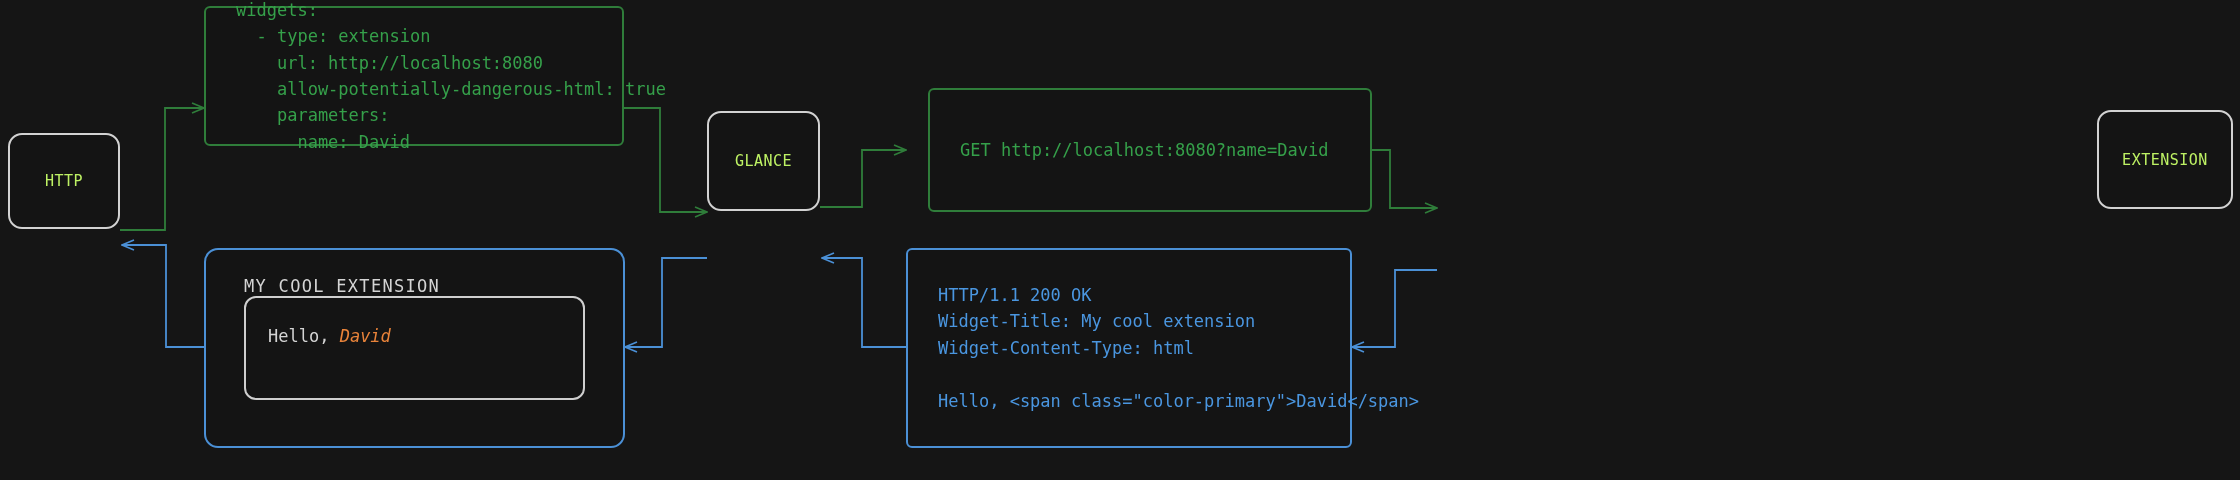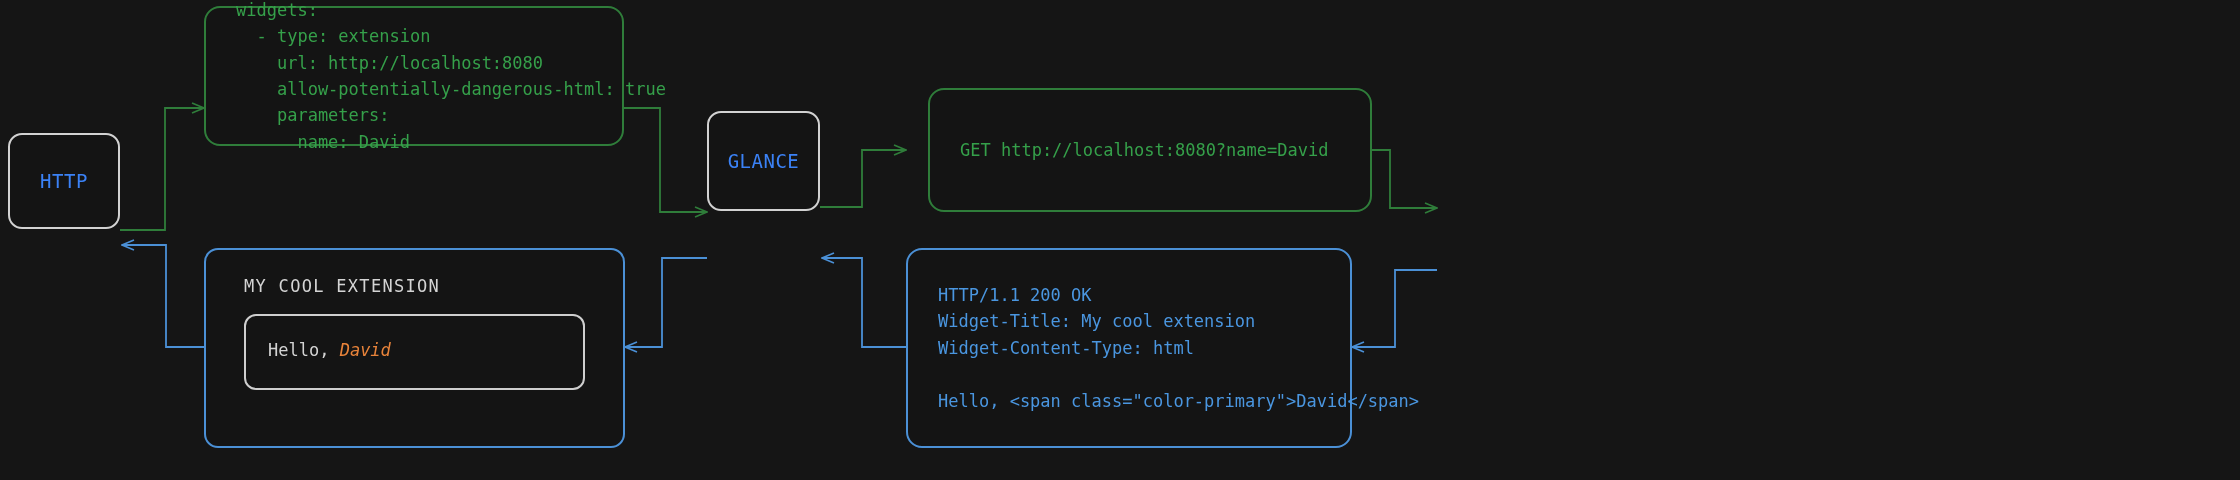--- a/index.html
+++ b/index.html
@@ -19,28 +19,28 @@
     position: absolute;
     border: 2px solid #d2d2d2;
     border-radius: 14px;
     background: #141414;
     display: flex;
     align-items: center;
     justify-content: center;
     box-sizing: border-box;
   }
   .node-label {
-    color: #3b82f6;
-    font-size: 19px;
+    color: #bef264;
+    font-size: 15px;
     letter-spacing: 0.5px;
     white-space: nowrap;
   }
   .codebox {
     position: absolute;
-    border-radius: 16px;
+    border-radius: 6px;
     background: #141414;
     box-sizing: border-box;
     padding: 22px 30px;
     display: flex;
     flex-direction: column;
     justify-content: center;
   }
   .codebox.green { border: 2px solid #2f7d3a; }
   .codebox.blue  { border: 2px solid #4b90d6; }
   .code {
@@ -57,30 +57,29 @@
     border: 2px solid #4b90d6;
     border-radius: 14px;
     background: #141414;
     box-sizing: border-box;
     padding: 26px 38px;
   }
   .preview-title {
     color: #d4d4d4;
     font-size: 17px;
     letter-spacing: 1.3px;
-    margin-bottom: 18px;
   }
   .preview-card {
     border: 2px solid #cfcfcf;
     border-radius: 12px;
     padding: 28px 22px;
     box-sizing: border-box;
-    height: 76px;
+    height: 104px;
     display: flex;
-    align-items: flex-end;
+    align-items: flex-start;
   }
   .preview-text {
     color: #d4d4d4;
     font-size: 17px;
     white-space: pre;
   }
   .accent { color: #e8833a; font-style: italic; }
 
   svg.wires {
     position: absolute;
@@ -123,20 +122,23 @@
   </svg>
 
   <div class="node" style="left:8px; top:133px; width:112px; height:96px;">
     <span class="node-label">HTTP</span>
   </div>
 
   <div class="node" style="left:707px; top:111px; width:113px; height:100px;">
     <span class="node-label">GLANCE</span>
   </div>
 
+  <div class="node" style="left:2097px; top:110px; width:136px; height:99px;">
+    <span class="node-label">EXTENSION</span>
+  </div>
 
   <div class="codebox green" style="left:204px; top:6px; width:420px; height:140px;">
     <pre class="code green">widgets:
   - type: extension
     url: http://localhost:8080
     allow-potentially-dangerous-html: true
     parameters:
       name: David</pre>
   </div>
 

